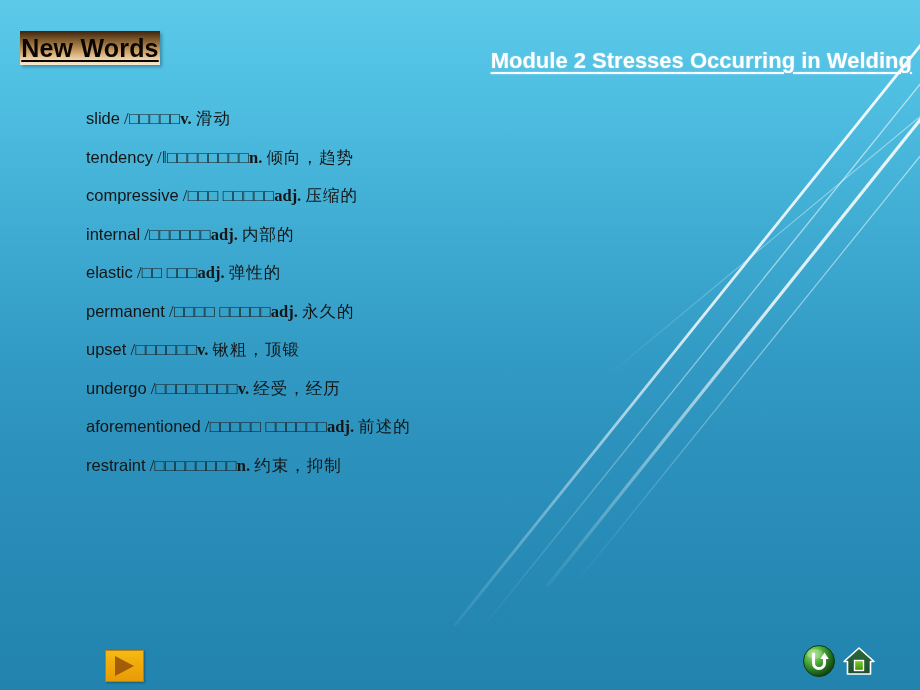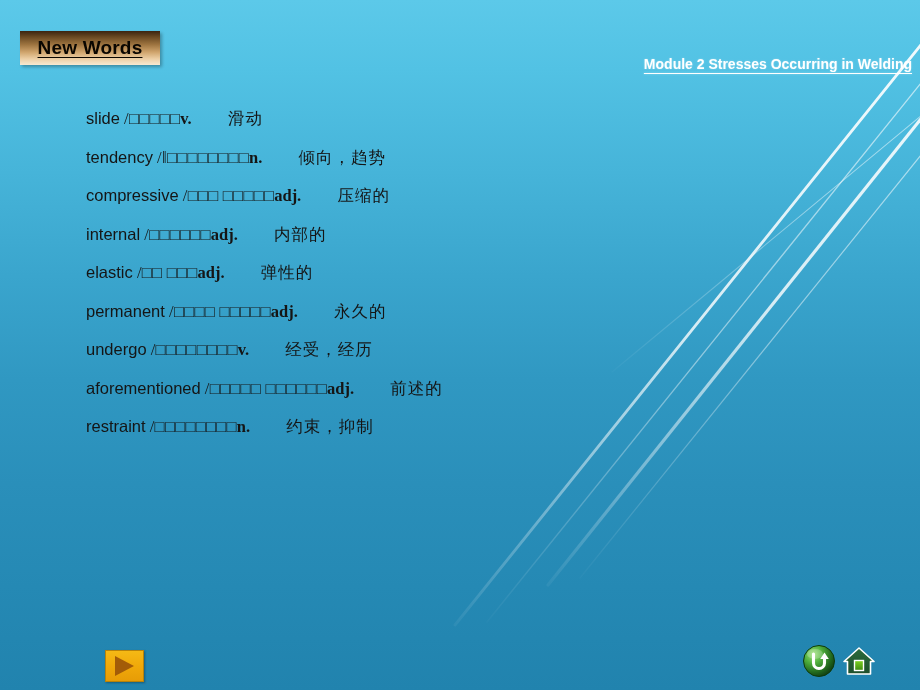--- a/index.html
+++ b/index.html
@@ -54,36 +54,36 @@
         #eccfa6 82%,
         #f7e9d2 100%);
     box-shadow: 2px 2px 3px rgba(0,0,0,0.28);
     display: flex;
     align-items: center;
     justify-content: center;
   }
   #newwords-label {
     font-family: "Liberation Sans", "DejaVu Sans", sans-serif;
     font-weight: bold;
-    font-size: 19px;
+    font-size: 25px;
     color: #0a0600;
     text-decoration: underline;
     text-underline-offset: 3px;
     letter-spacing: 0.2px;
     white-space: nowrap;
   }
 
   
   #module-header {
     position: absolute;
     right: 8px;
-    top: 56px;
+    top: 48px;
     font-family: "Liberation Sans", "DejaVu Sans", sans-serif;
     font-weight: bold;
-    font-size: 14px;
+    font-size: 22px;
     color: #ffffff;
     text-decoration: underline;
     text-underline-offset: 4px;
     white-space: nowrap;
     text-shadow: 0 0 2px rgba(255,255,255,0.35);
   }
 
   
   #wordlist {
     position: absolute;
@@ -106,21 +106,20 @@
     font-family: "Liberation Serif", "DejaVu Serif", serif;
     letter-spacing: 0.3px;
   }
   .w-pos {
     font-weight: bold;
     font-family: "Liberation Serif", "DejaVu Serif", serif;
   }
   .w-cn {
     font-family: Liberation Mono, monospace;
     letter-spacing: 1px;
-    margin-left: 32px;
   }
 
   
   #next-button {
     position: absolute;
     left: 105px;
     top: 650px;
     width: 37px;
     height: 30px;
     background: linear-gradient(to bottom, #f5b915 0%, #f0a90a 50%, #e79c06 100%);
@@ -189,20 +188,21 @@
 
   <div id="module-header">Module 2  Stresses Occurring in Welding</div>
 
   <div id="wordlist">
       <div class="word-row"><span class="w-term">slide</span> <span class="w-phon">/□□□□□</span><span class="w-pos">v.</span> <span class="w-cn">滑动</span></div>
       <div class="word-row"><span class="w-term">tendency</span> <span class="w-phon">/‖□□□□□□□□</span><span class="w-pos">n.</span> <span class="w-cn">倾向，趋势</span></div>
       <div class="word-row"><span class="w-term">compressive</span> <span class="w-phon">/□□□ □□□□□</span><span class="w-pos">adj.</span> <span class="w-cn">压缩的</span></div>
       <div class="word-row"><span class="w-term">internal</span> <span class="w-phon">/□□□□□□</span><span class="w-pos">adj.</span> <span class="w-cn">内部的</span></div>
       <div class="word-row"><span class="w-term">elastic</span> <span class="w-phon">/□□ □□□</span><span class="w-pos">adj.</span> <span class="w-cn">弹性的</span></div>
       <div class="word-row"><span class="w-term">permanent</span> <span class="w-phon">/□□□□ □□□□□</span><span class="w-pos">adj.</span> <span class="w-cn">永久的</span></div>
+      <div class="word-row"><span class="w-term">upset</span> <span class="w-phon">/□□□□□□</span><span class="w-pos">v.</span> <span class="w-cn">锹粗，顶锻</span></div>
       <div class="word-row"><span class="w-term">undergo</span> <span class="w-phon">/□□□□□□□□</span><span class="w-pos">v.</span> <span class="w-cn">经受，经历</span></div>
       <div class="word-row"><span class="w-term">aforementioned</span> <span class="w-phon">/□□□□□ □□□□□□</span><span class="w-pos">adj.</span> <span class="w-cn">前述的</span></div>
       <div class="word-row"><span class="w-term">restraint</span> <span class="w-phon">/□□□□□□□□</span><span class="w-pos">n.</span> <span class="w-cn">约束，抑制</span></div>
     </div>
 
   <div id="next-button">
     <div id="next-arrow"></div>
   </div>
 
   <div id="nav-icons">

